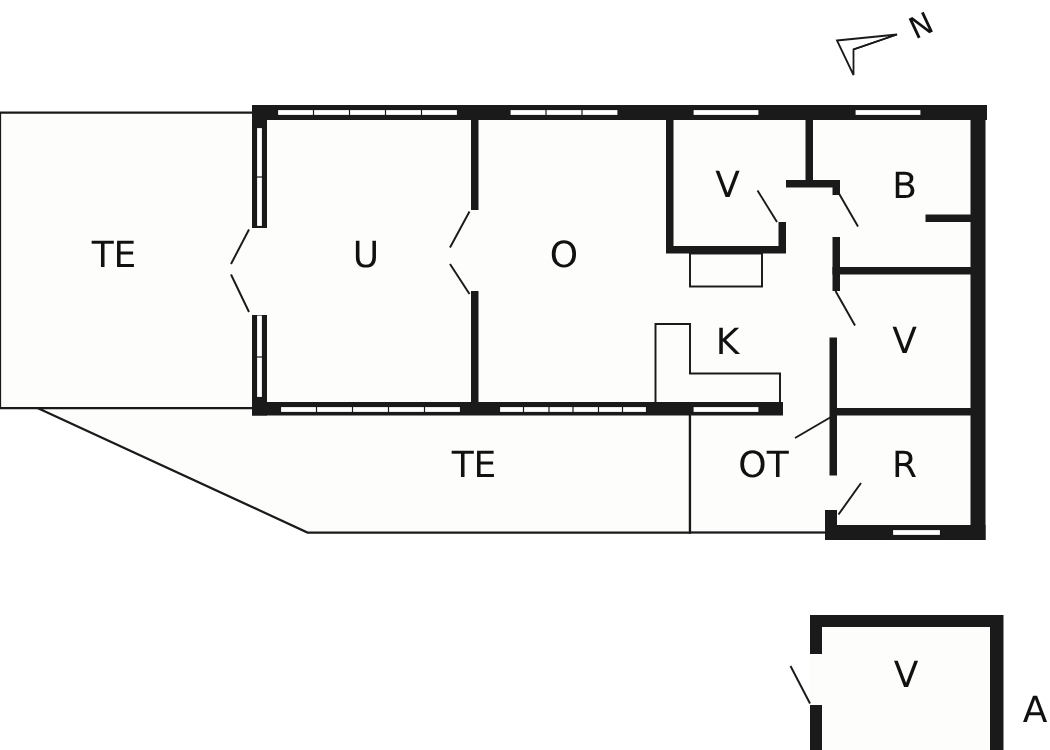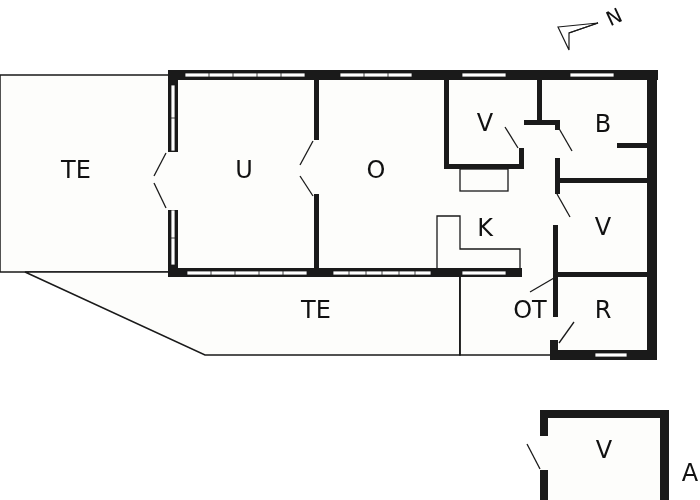--- a/index.html
+++ b/index.html
@@ -121,17 +121,17 @@
   <span class="northN" style="left:614px; top:17px;">N</span>
 
   <span class="lbl" style="left:76px; top:170px;">TE</span>
   <span class="lbl" style="left:244px; top:170px;">U</span>
   <span class="lbl" style="left:376px; top:170px;">O</span>
   <span class="lbl" style="left:485px; top:123px;">V</span>
   <span class="lbl" style="left:603px; top:124px;">B</span>
   <span class="lbl" style="left:485px; top:228px;">K</span>
   <span class="lbl" style="left:603px; top:227px;">V</span>
   <span class="lbl" style="left:316px; top:310px;">TE</span>
-  <span class="lbl" style="left:530px; top:310px;">OT</span>
+  <span class="lbl" style="left:509px; top:310px;">OT</span>
   <span class="lbl" style="left:603px; top:310px;">R</span>
   <span class="lbl" style="left:604px; top:450px;">V</span>
   <span class="lbl" style="left:690px; top:473px;">A</span>
 </div>
 
 </body></html>

